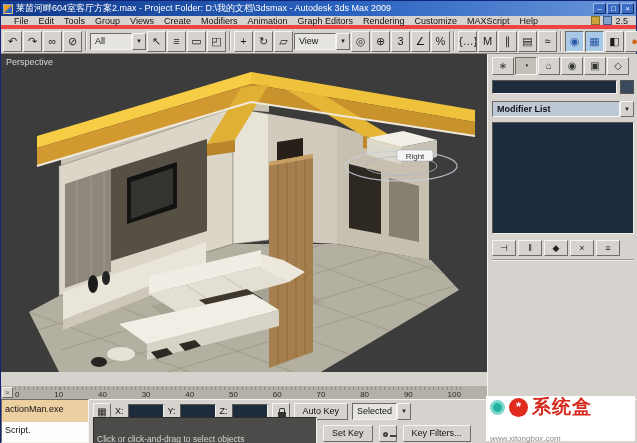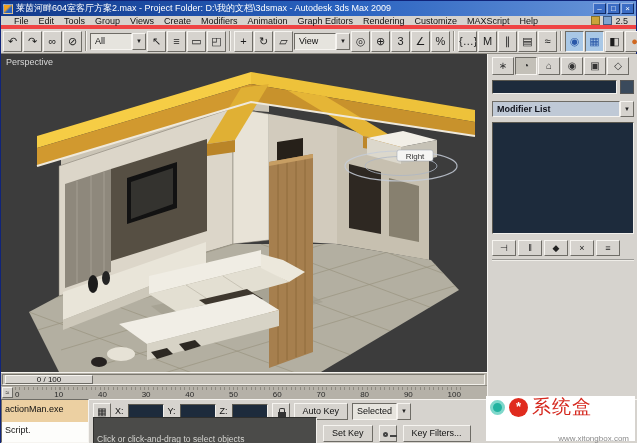--- a/index.html
+++ b/index.html
@@ -74,22 +74,22 @@
   .lockbody{position:absolute;left:5px;top:8px;width:8px;height:5px;background:#333}
   .lockbody::before{content:"";position:absolute;left:1px;top:-4px;width:4px;height:4px;border:1px solid #333;border-bottom:none;border-radius:2px 2px 0 0}
   .keyring{position:absolute;left:3px;top:6px;width:5px;height:5px;border:2px solid #444;border-radius:50%}
   .keyring::after{content:"";position:absolute;left:5px;top:1px;width:7px;height:2px;background:#444}
 
   
   .watermark{position:absolute;right:1px;bottom:1px;width:149px;height:45px;background:#fff;z-index:20;display:flex;flex-direction:column;justify-content:center;padding:2px 6px 2px 4px}
   .wm-row{display:flex;align-items:center;gap:4px}
   .wm-green{width:15px;height:15px;border-radius:50%;background:#23b3a0;border:3px solid #7fd8cb;flex:0 0 auto}
   .wm-gear{width:19px;height:19px;border-radius:50%;background:#e02b1e;color:#fff;font-size:13px;line-height:18px;text-align:center;font-weight:bold;flex:0 0 auto}
-  .wm-brand{font-size:19px;font-weight:normal;color:#d5281e;letter-spacing:1px;white-space:nowrap}
-  .wm-url{font-size:8px;color:#8a8a8a;text-align:right;margin-top:14px}
+  .wm-brand{font-size:19px;font-weight:bold;color:#d5281e;letter-spacing:1px;white-space:nowrap}
+  .wm-url{font-size:8px;color:#8a8a8a;text-align:left;margin-top:14px}
 </style>
 </head>
 <body>
 
 <div class="window">
 
   <div class="titlebar">
     <span class="app-icon"></span>
     <span class="title">莱茵河畔604室客厅方案2.max - Project Folder: D:\我的文档\3dsmax - Autodesk 3ds Max 2009</span>
     <span class="winbtns">
@@ -302,25 +302,20 @@
     <div class="stackbox darkfield"></div>
     <div class="stackbtns">
         <span class="sbtn">⊣</span>
         <span class="sbtn">‖</span>
         <span class="sbtn">◆</span>
         <span class="sbtn">×</span>
         <span class="sbtn">≡</span>
       </div>
   </div>
 
-  <div class="slider-row">
-    <div class="slider-track">
-      <div class="slider-handle">0 / 100</div>
-    </div>
-  </div>
 
   <div class="ruler-row">
     <span class="mini-curve-btn">≈</span>
     <span class="tickstrip"></span>
     <span class="ticks">
         <span>0</span>
         <span>10</span>
         <span>40</span>
         <span>30</span>
         <span>40</span>

